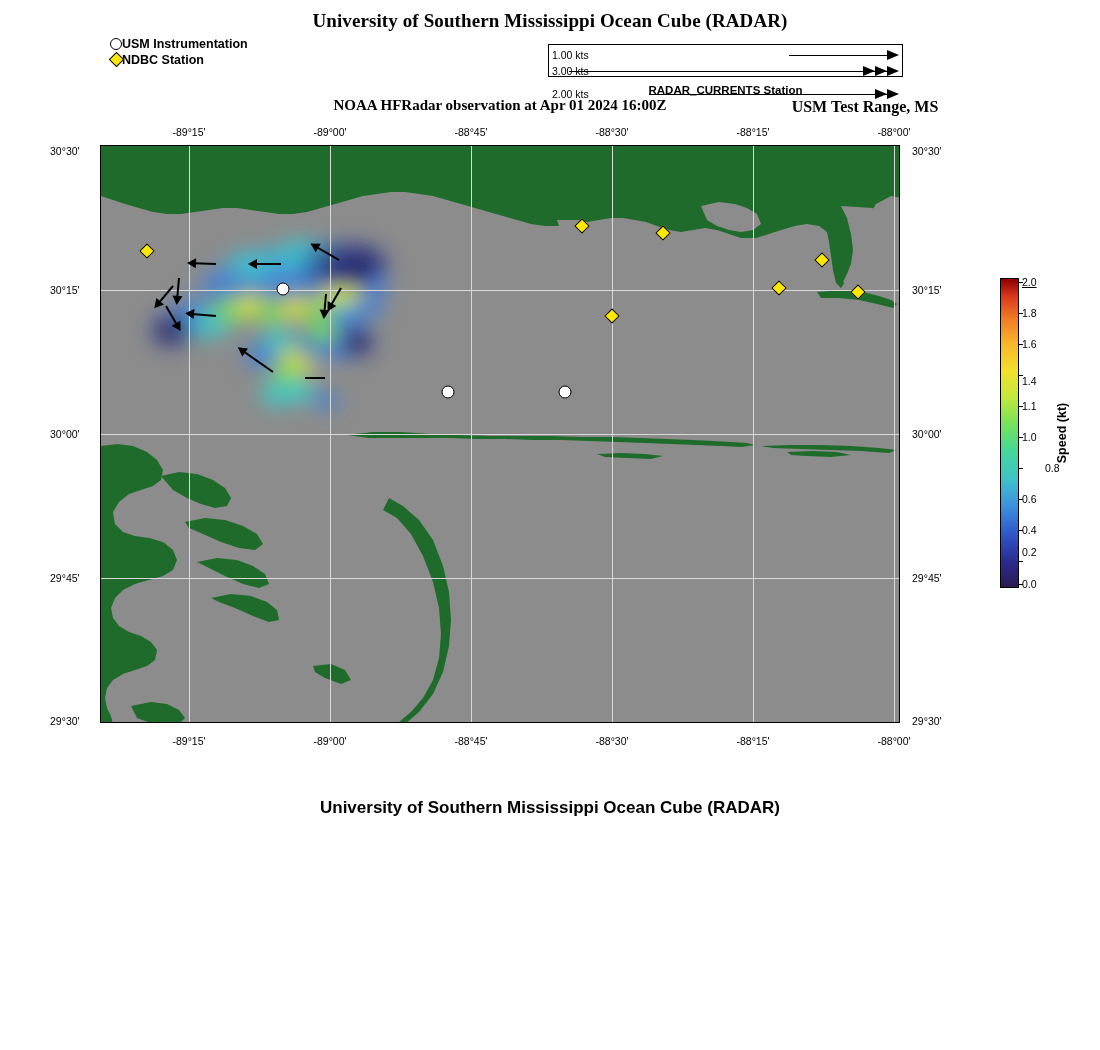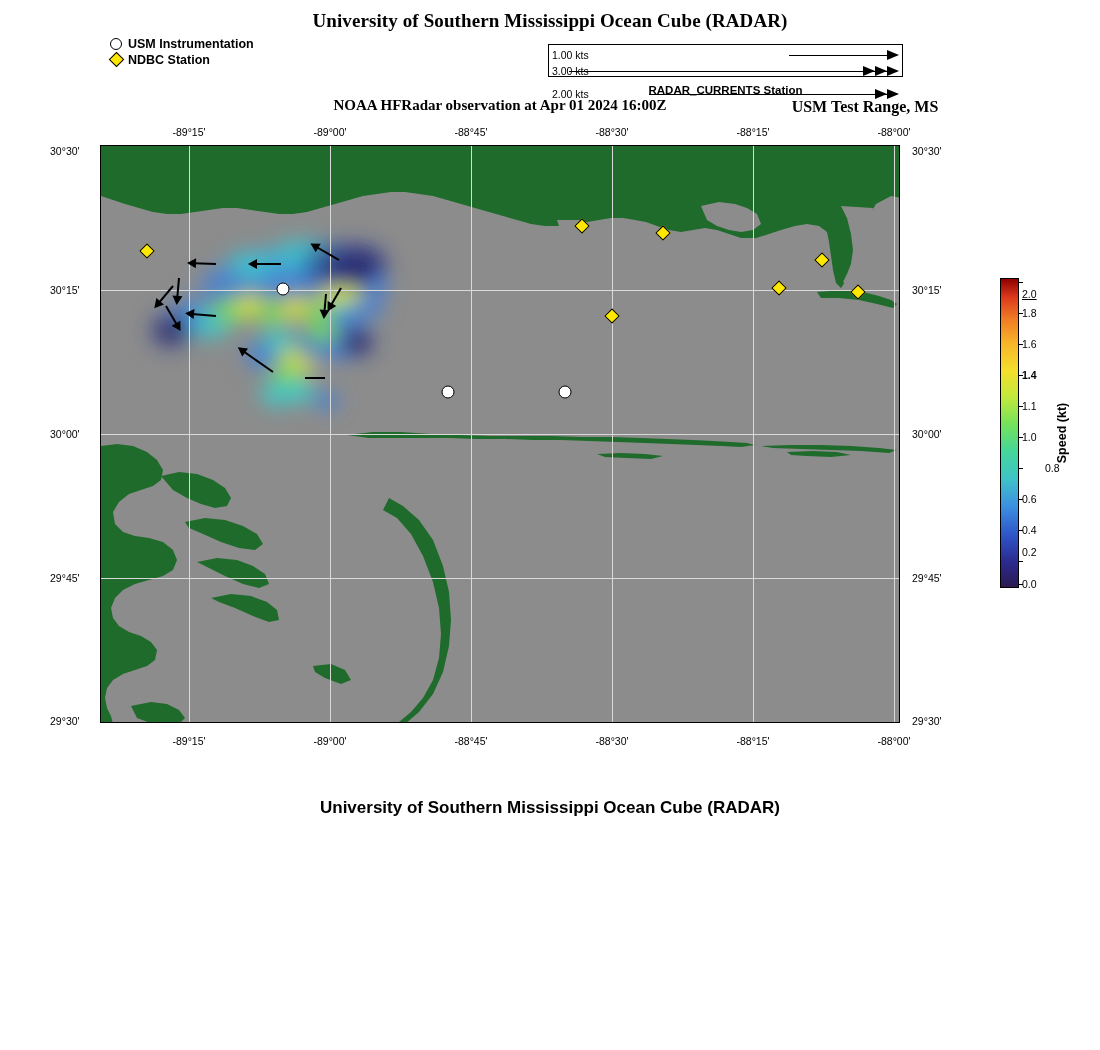--- a/index.html
+++ b/index.html
@@ -47,21 +47,20 @@
     font-weight: bold;
     font-size: 16px;
   }
 
   
   #symbol-legend { top: 36px; left: 110px; }
   .legend-row { display: flex; align-items: center; height: 15px; margin-bottom: 1px; }
   .legend-row .lbl {
     font-size: 12.5px; font-weight: bold;
     font-family: "Liberation Sans", sans-serif;
-    margin-left: 6px;
   }
   .sym-circle {
     width: 12px; height: 12px; border-radius: 50%;
     background: #ffffff; border: 1.6px solid #000000;
     box-sizing: border-box;
   }
   .sym-diamond {
     width: 11px; height: 11px; background: #ffe800;
     border: 1.2px solid #000000; box-sizing: border-box;
     transform: rotate(45deg);
@@ -452,27 +451,27 @@
     <div class="station-diamond" style="left:678px; top:142px;"></div>
     <div class="station-diamond" style="left:757px; top:146px;"></div>
     <div class="station-diamond" style="left:511px; top:170px;"></div>
   </div>
 </div>
 
 <div class="abs" id="colorbar-wrap">
   <div id="colorbar"></div>
 
   <span class="cb-tick-mark" style="top:4px;"></span>
-  <span class="cb-tick" style="top:16px;text-decoration:underline;">2.0</span>
+  <span class="cb-tick" style="top:4px;text-decoration:underline;">2.0</span>
   <span class="cb-tick-mark" style="top:35px;"></span>
   <span class="cb-tick" style="top:35px;">1.8</span>
   <span class="cb-tick-mark" style="top:66px;"></span>
   <span class="cb-tick" style="top:66px;">1.6</span>
   <span class="cb-tick-mark" style="top:97px;"></span>
-  <span class="cb-tick" style="top:97px;font-weight:bold;">1.4</span>
+  <span class="cb-tick" style="top:103px;">1.4</span>
   <span class="cb-tick-mark" style="top:128px;"></span>
   <span class="cb-tick" style="top:128px;">1.1</span>
   <span class="cb-tick-mark" style="top:159px;"></span>
   <span class="cb-tick" style="top:159px;">1.0</span>
   <span class="cb-tick-mark" style="top:190px;"></span>
   <span class="cb-tick" style="top:190px;margin-left:23px;">0.8</span>
   <span class="cb-tick-mark" style="top:221px;"></span>
   <span class="cb-tick" style="top:221px;">0.6</span>
   <span class="cb-tick-mark" style="top:252px;"></span>
   <span class="cb-tick" style="top:252px;">0.4</span>

